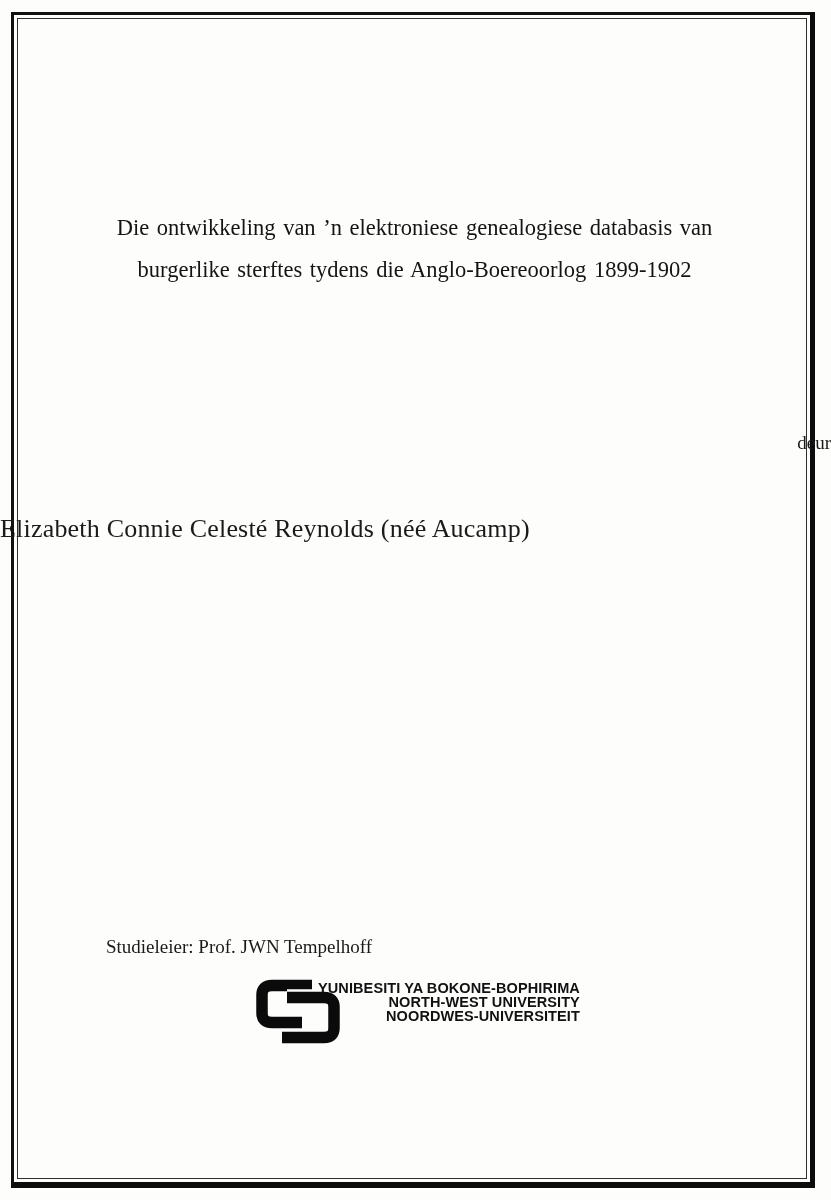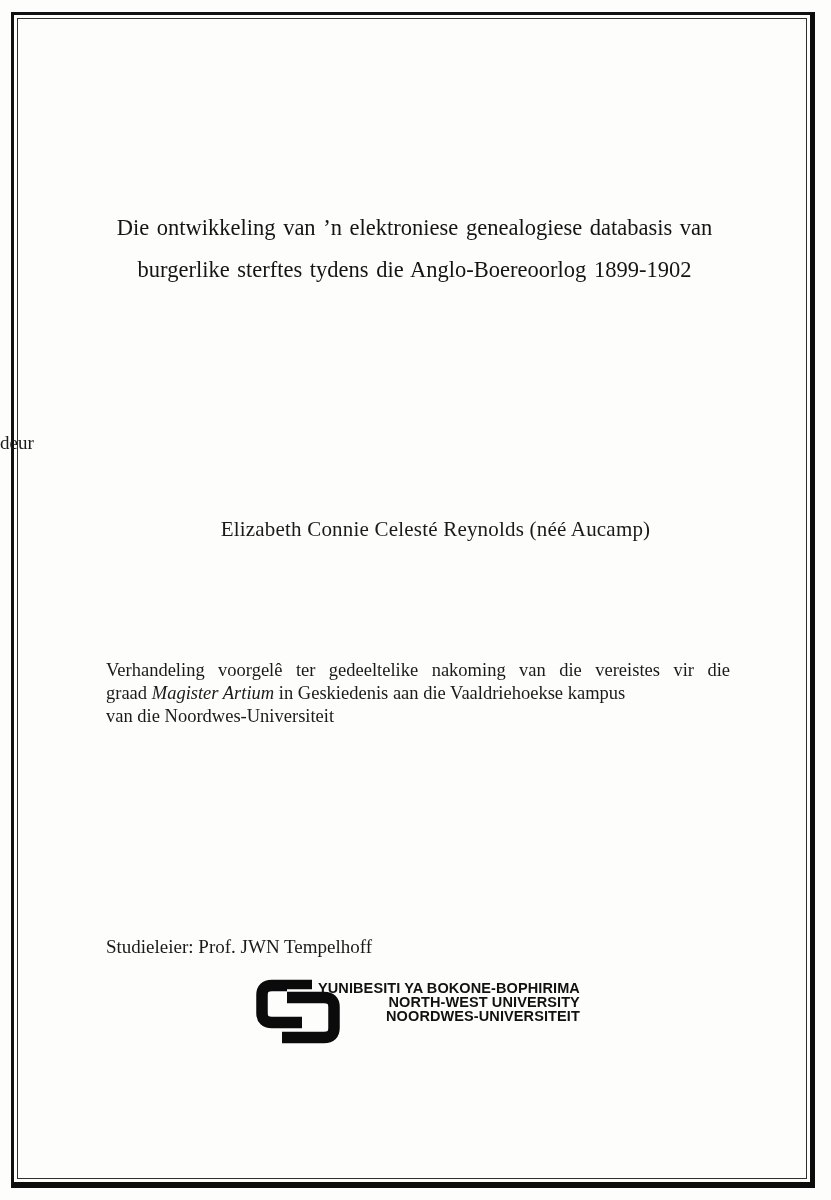--- a/index.html
+++ b/index.html
@@ -36,32 +36,30 @@
     left: 88px; right: 90px; top: 207px;
     text-align: center;
     font-size: 22.5px;
     line-height: 42px;
     word-spacing: 2px;
     color: #141414;
   }
   .byline {
     position: absolute;
     left: 0; right: 0; top: 431px;
-    text-align: left;
+    text-align: right;
     font-size: 19px;
     line-height: 24px;
   }
   .author {
     position: absolute;
     left: 0; right: 0; top: 515px;
-    text-align: center;
-    font-size: 21px;
+    font-size: 26px;
     line-height: 28px;
     letter-spacing: 0.2px;
-    padding-left: 40px;
   }
   .submission {
     position: absolute;
     left: 106px; width: 624px; top: 659px;
     font-size: 18.5px;
     line-height: 23px;
   }
   .submission .justified {
     text-align: justify;
     text-align-last: justify;
@@ -113,25 +111,20 @@
 
   <div class="title-block">
     <div>Die ontwikkeling van ’n elektroniese genealogiese databasis van</div>
     <div>burgerlike sterftes tydens die Anglo-Boereoorlog 1899-1902</div>
   </div>
 
   <div class="byline">deur</div>
 
   <div class="author">Elizabeth Connie Celesté Reynolds (néé Aucamp)</div>
 
-  <div class="submission">
-    <div class="justified">Verhandeling voorgelê ter gedeeltelike nakoming van die vereistes vir die</div>
-    <div><span>graad </span><span class="italic">Magister Artium</span><span> in Geskiedenis aan die Vaaldriehoekse kampus</span></div>
-    <div>van die Noordwes-Universiteit</div>
-  </div>
 
   <div class="supervisor-block">
     <div>Studieleier: Prof. JWN Tempelhoff</div>
   </div>
 
   <div class="logo-block">
     <svg class="logo-mark" viewBox="0 0 92 70" xmlns="http://www.w3.org/2000/svg" aria-hidden="true">
 
       <path d="M 56 7.5 H 16 Q 6 7.5 6 17 L 6 35 Q 6 44.5 16 44.5 H 46" fill="none" stroke="#0b0b0b" stroke-width="11.5"></path>
 

